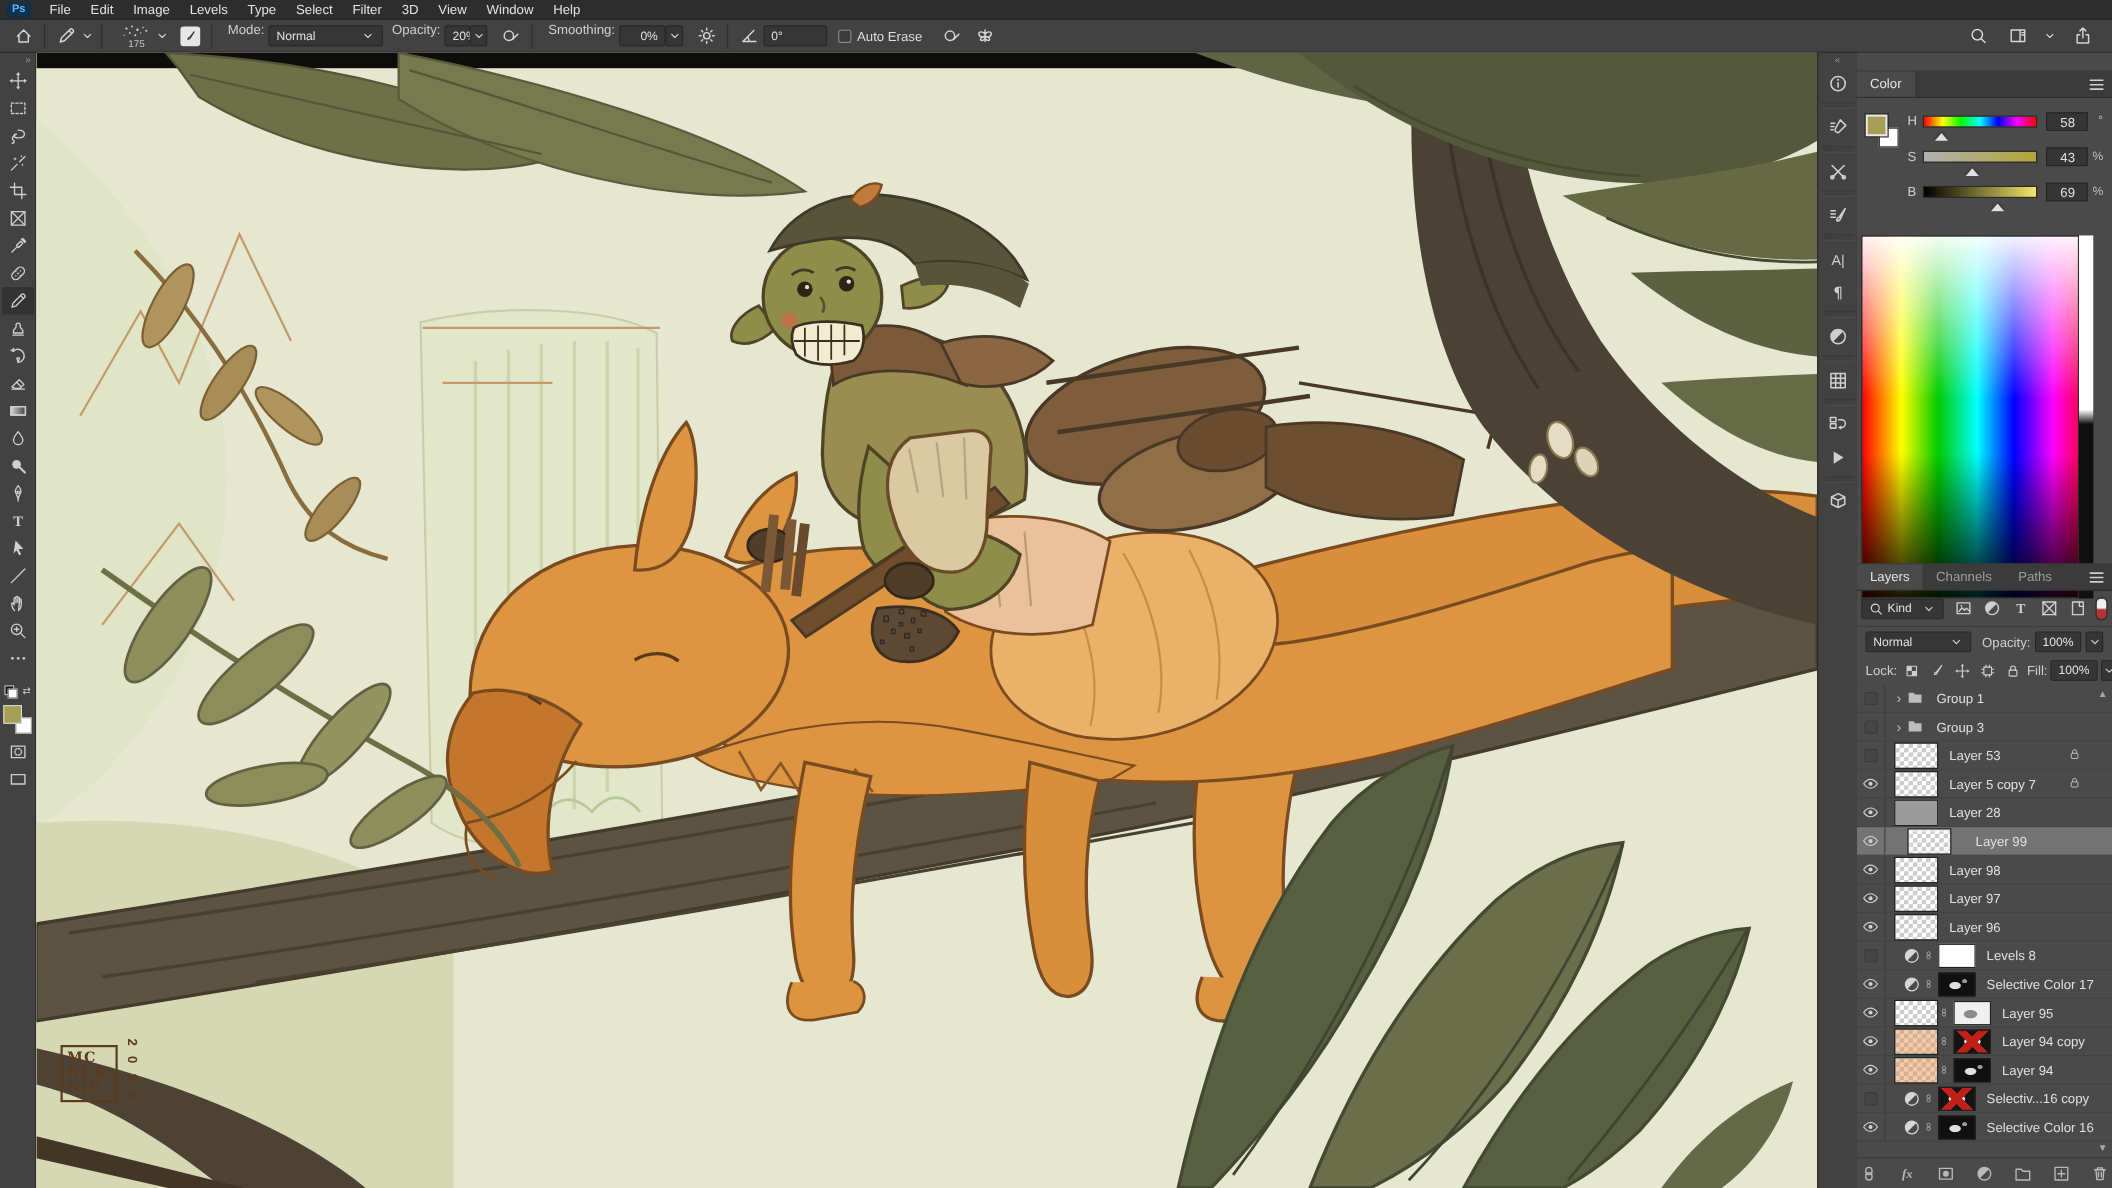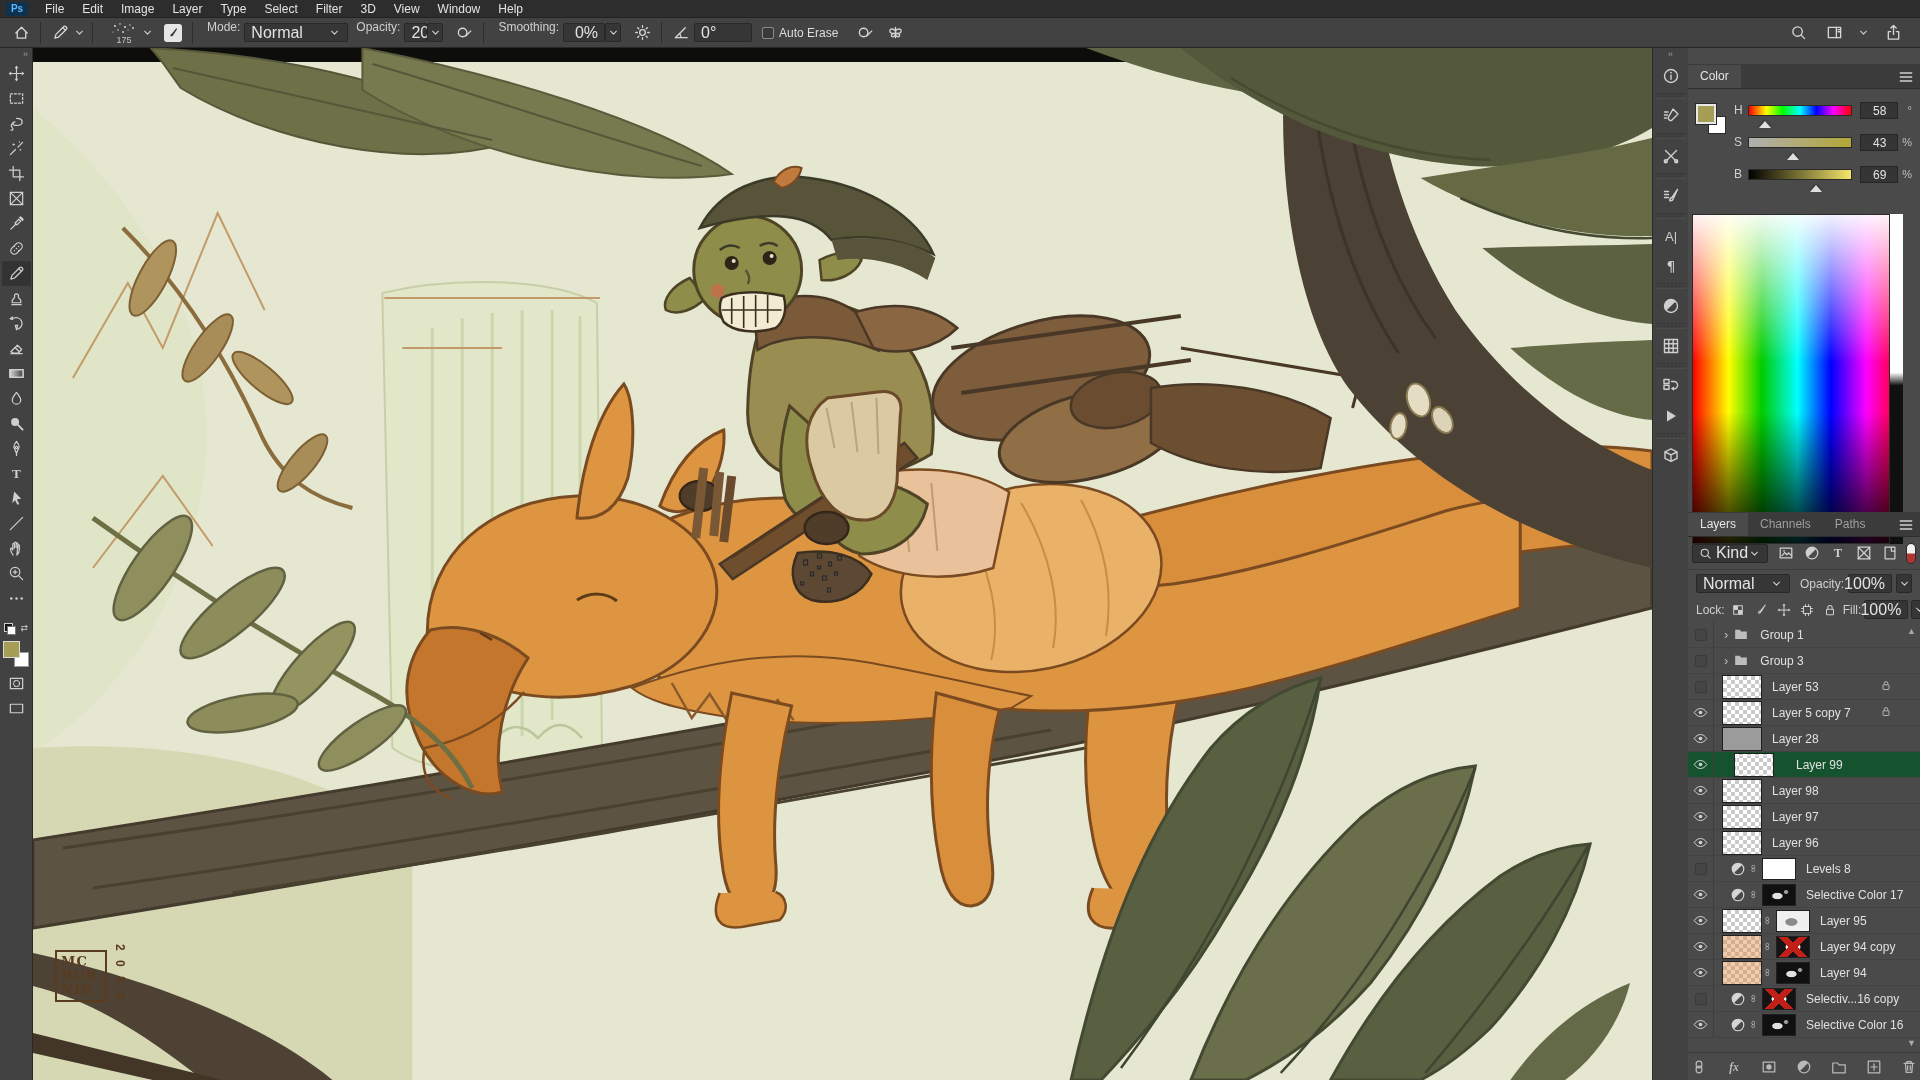--- a/index.html
+++ b/index.html
@@ -15,21 +15,21 @@
     font-size:10px; font-weight:bold; display:flex; align-items:center; justify-content:center;
     border-radius:2px; }
   .menu-item { padding:1px 9px; color:#e3e3e3; font-size:12px; cursor:default; }
 
   
   #optionsbar { left:0; top:18px; width:1920px; height:30px; background:#424242;
     display:flex; align-items:center; border-bottom:1px solid #272727; }
   .opt-sep { width:1px; height:22px; background:#2e2e2e; margin:0 6px; }
   .opt-label { color:#cfcfcf; margin:0 4px 12px 8px; font-size:12px; }
   .well { background:#363636; border:1px solid #282828; border-radius:2px; height:19px;
-    display:flex; align-items:center; padding:0 6px; color:#e2e2e2; font-size:16px; }
+    display:flex; align-items:center; padding:0 6px; color:#e2e2e2; font-size:11px; }
   .dd-arrow { width:16px; height:19px; display:flex; align-items:center; justify-content:center; }
   .ic { display:inline-flex; align-items:center; justify-content:center; }
   .ic svg { width:17px; height:17px; stroke:#d6d6d6; fill:none; stroke-width:1.4;
     stroke-linecap:round; stroke-linejoin:round; }
   .ic svg .f { fill:#d6d6d6; stroke:none; }
   .ic.small svg { width:13px; height:13px; }
   .opt-btn { width:26px; height:24px; display:flex; align-items:center; justify-content:center; }
   #brush-preview { width:34px; height:24px; position:relative; margin-left:8px; }
   #brush-preview svg { width:34px; height:16px; }
   #brush-size { position:absolute; left:0; right:0; top:14px; text-align:center;
@@ -141,21 +141,21 @@
     border-bottom:1px solid #3c3c3c; }
   .lock-btn { width:20px; height:20px; display:flex; align-items:center; justify-content:center; }
   .lock-btn svg { width:14px; height:14px; stroke:#cfcfcf; fill:none; stroke-width:1.3;
     stroke-linecap:round; stroke-linejoin:round; }
   .lock-btn svg .f { fill:#cfcfcf; stroke:none; }
   .mini-label { color:#cfcfcf; }
   #layer-list { position:absolute; left:0; top:110px; right:0; bottom:28px; background:#4a4a4a;
     overflow:hidden; }
   .lrow { height:26px; display:flex; align-items:center; border-bottom:1px solid #434343;
     position:relative; }
-  .lrow.selected { background:#14532d;gap:12px; }
+  .lrow.selected { background:#737373;gap:12px; }
   .eyecell { width:26px; height:100%; display:flex; align-items:center; justify-content:center;
     border-right:1px solid #3e3e3e; flex:none; }
   .eyecell svg { width:15px; height:15px; stroke:#d2d2d2; fill:none; stroke-width:1.2; }
   .eyecell svg .f { fill:#d2d2d2; stroke:none; }
   .eyebox { width:12px; height:12px; border:1px solid #3a3a3a; background:#454545; border-radius:2px; }
   .caret { color:#bdbdbd; font-size:13px; margin:0 4px 0 10px; }
   .foldericon svg { width:18px; height:15px; }
   .foldericon svg path { fill:#bdbdbd; }
   .thumb { width:40px; height:24px; border:1px solid #202020; margin-left:8px; flex:none; }
   .checker { background-image:
@@ -203,21 +203,21 @@
 </style>
 </head>
 <body>
 
 <div id="menubar" class="abs">
   <div id="pslogo">Ps</div>
   <div id="menu-items" style="display:flex">
       <span class="menu-item">File</span>
       <span class="menu-item">Edit</span>
       <span class="menu-item">Image</span>
-      <span class="menu-item">Layer</span>
+      <span class="menu-item">Levels</span>
       <span class="menu-item">Type</span>
       <span class="menu-item">Select</span>
       <span class="menu-item">Filter</span>
       <span class="menu-item">3D</span>
       <span class="menu-item">View</span>
       <span class="menu-item">Window</span>
       <span class="menu-item">Help</span>
     </div>
 </div>
 

